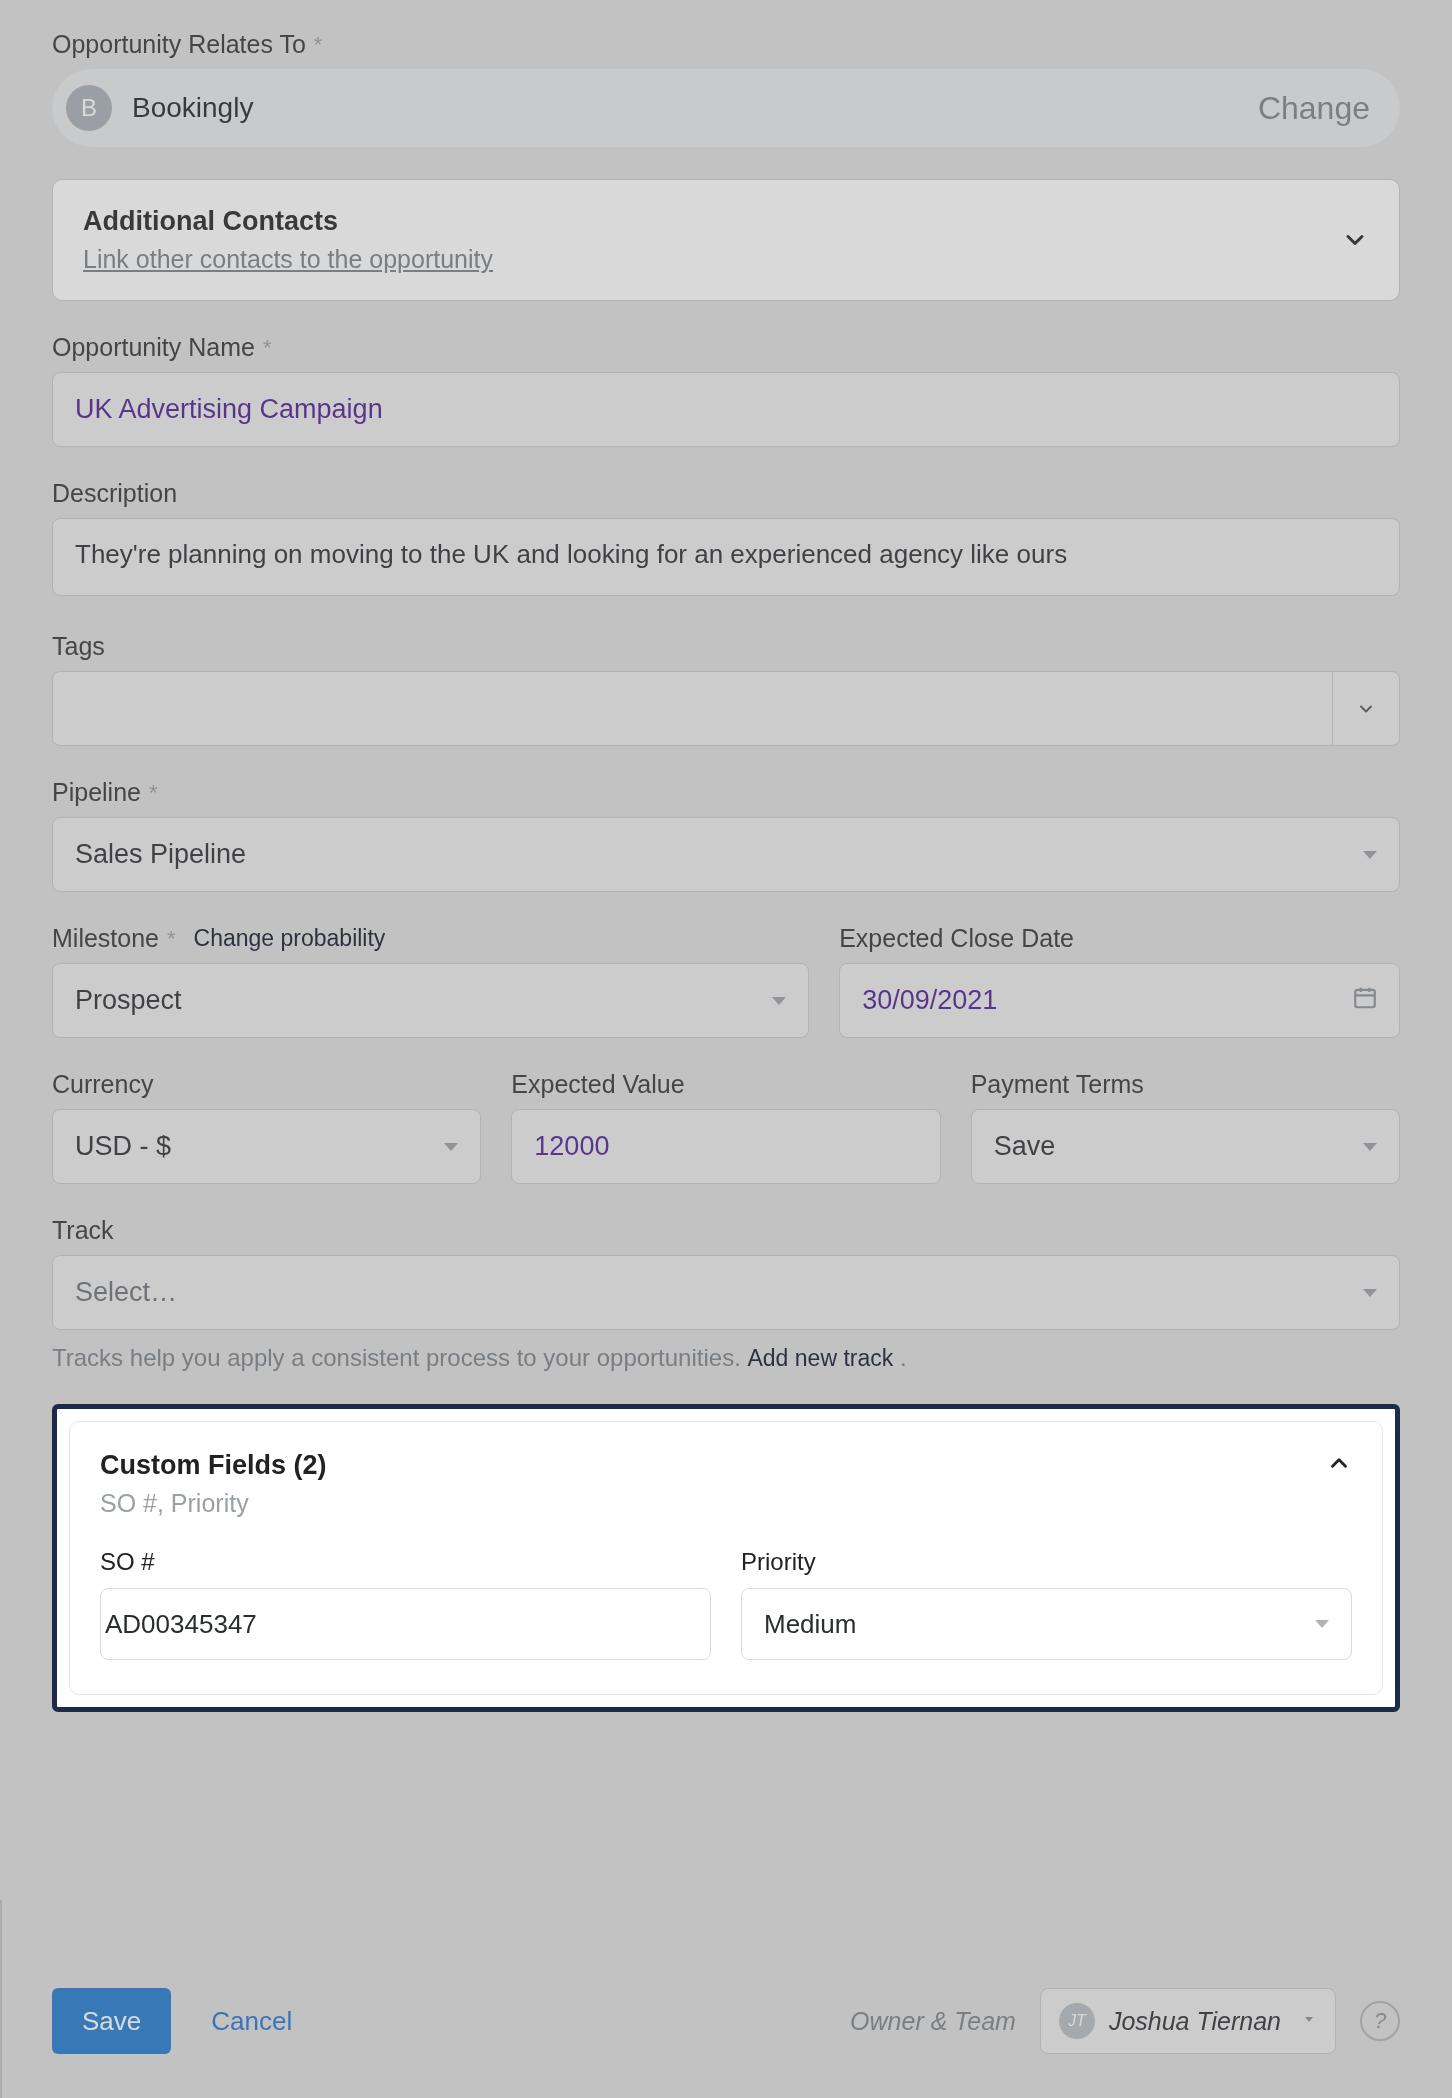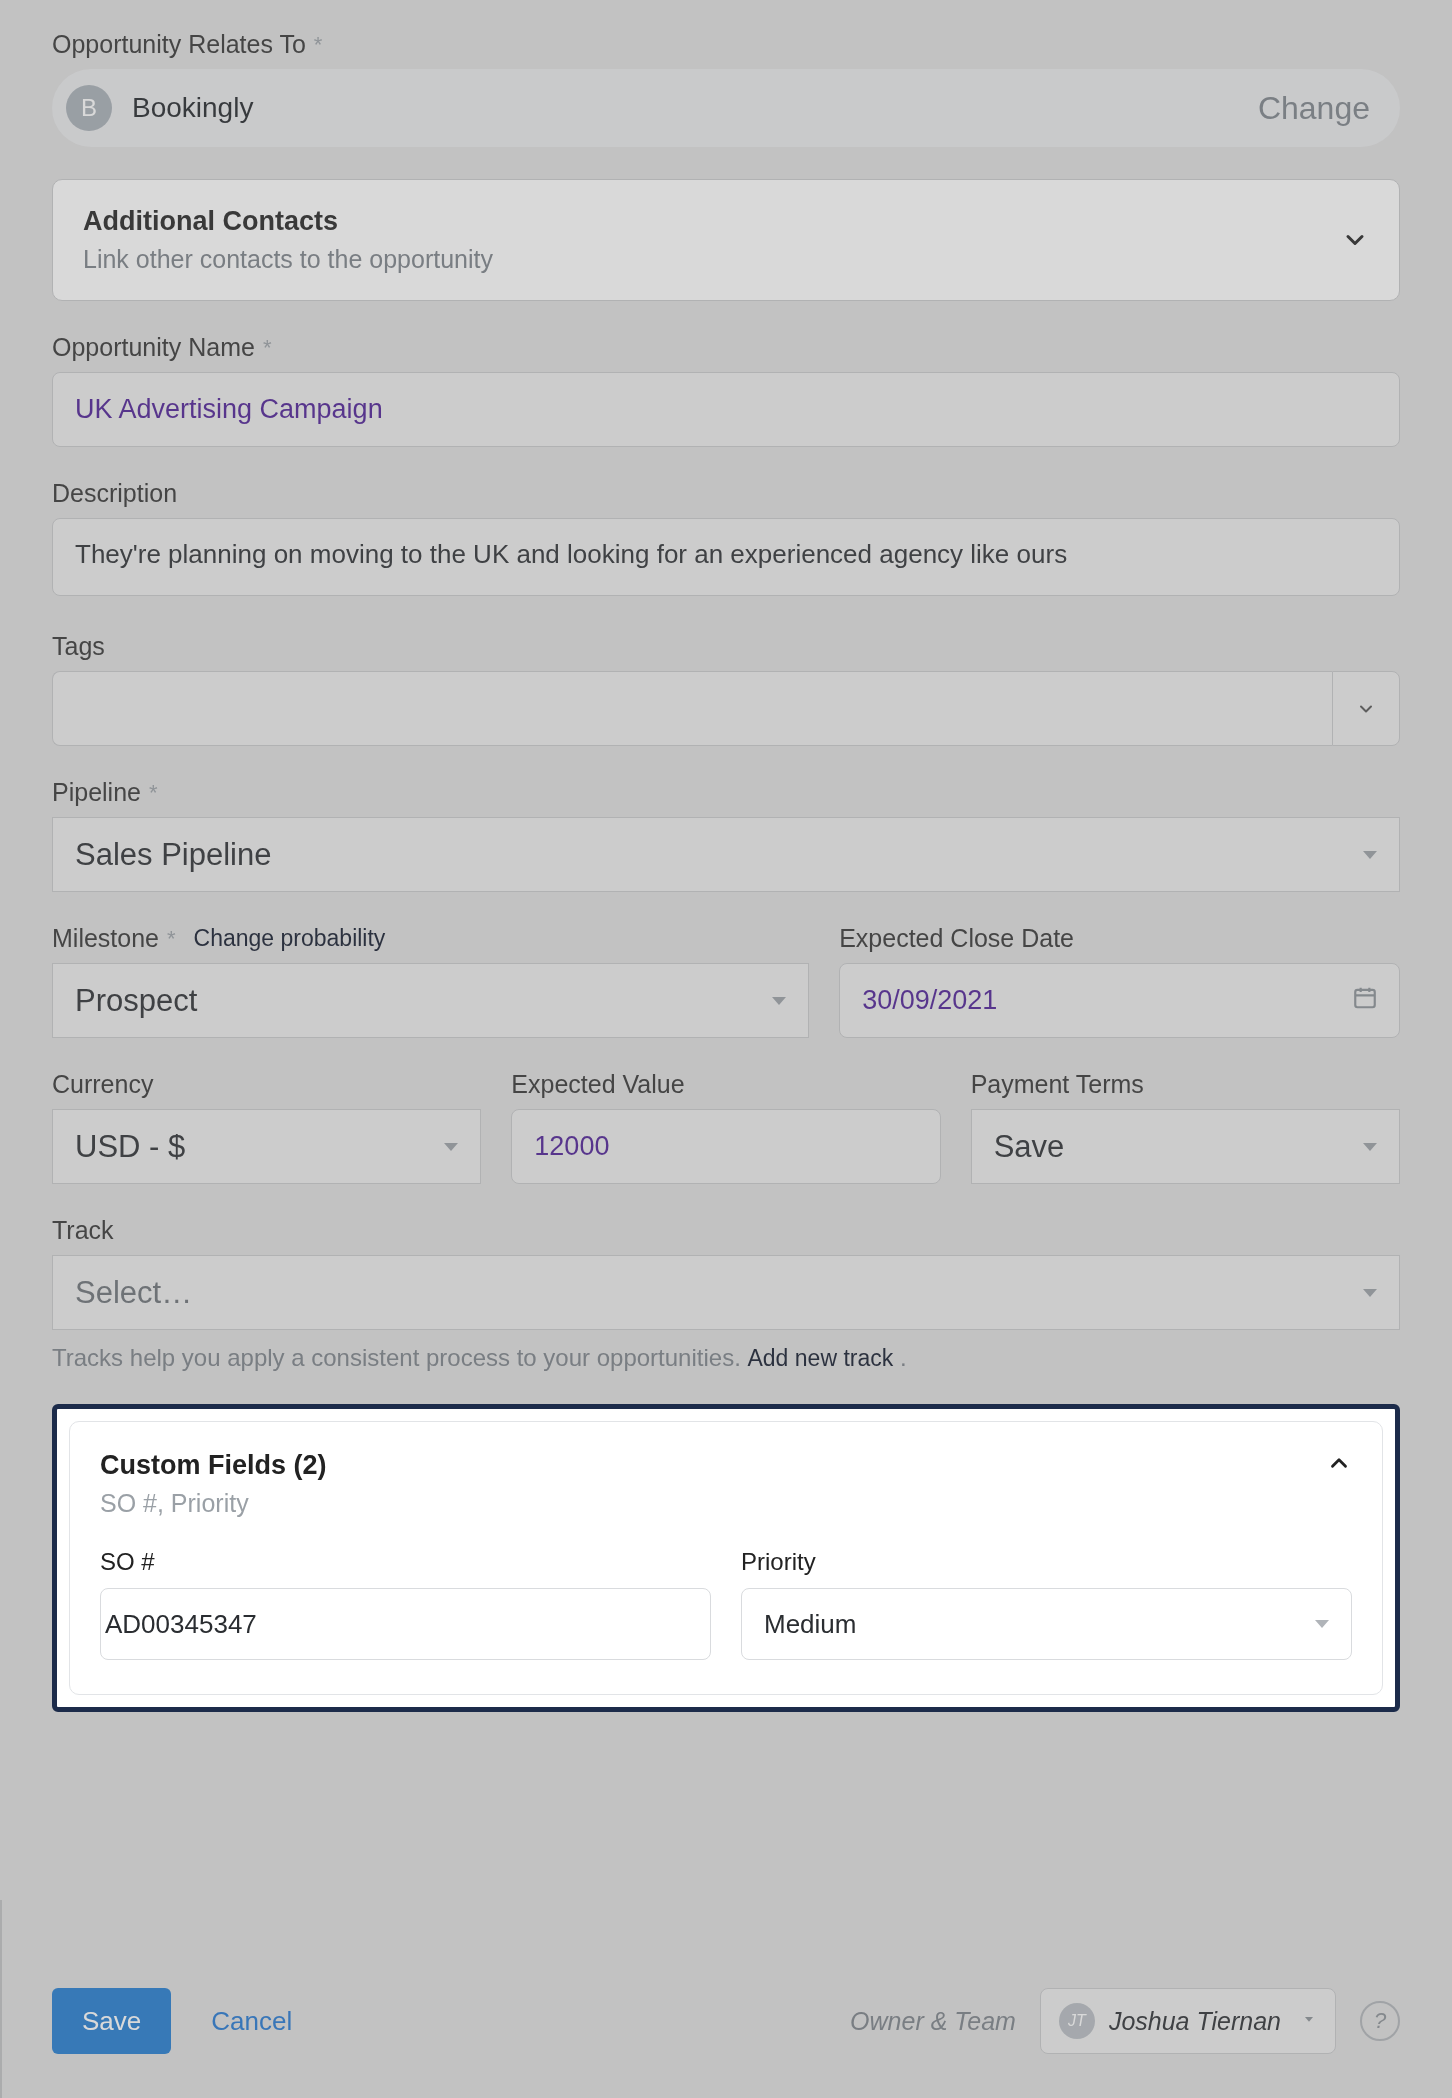--- a/index.html
+++ b/index.html
@@ -58,21 +58,21 @@
   .card {
     border: 1.5px solid #c8c9cb;
     border-radius: 10px;
     background: #ffffff;
     padding: 26px 30px;
     display: flex;
     align-items: center;
     justify-content: space-between;
   }
   .card-title { font-size: 27px; font-weight: 600; color: #222; margin-bottom: 8px; }
-  .card-sub { font-size: 25px; color: #7b8188; }
+  .card-sub { font-size: 25px; color: #7b8188; text-decoration: underline; }
 
   
   .input {
     width: 100%;
     height: 75px;
     border: 1.5px solid #c8c9cb;
     border-radius: 8px;
     background: #eeeeee;
     font-size: 27px;
     color: #4c1d95;
@@ -90,23 +90,23 @@
     padding: 20px 22px;
     resize: none;
     outline: none;
     font-family: inherit;
   }
   .select {
     position: relative;
     width: 100%;
     height: 75px;
     border: 1.5px solid #c8c9cb;
-    border-radius: 0;
+    border-radius: 8px;
     background: #eeeeee;
-    font-size: 31px;
+    font-size: 27px;
     color: #2a2d31;
     padding: 0 50px 0 22px;
     display: flex;
     align-items: center;
   }
   .select .caret {
     position: absolute;
     right: 22px;
     top: 50%;
     transform: translateY(-50%);

